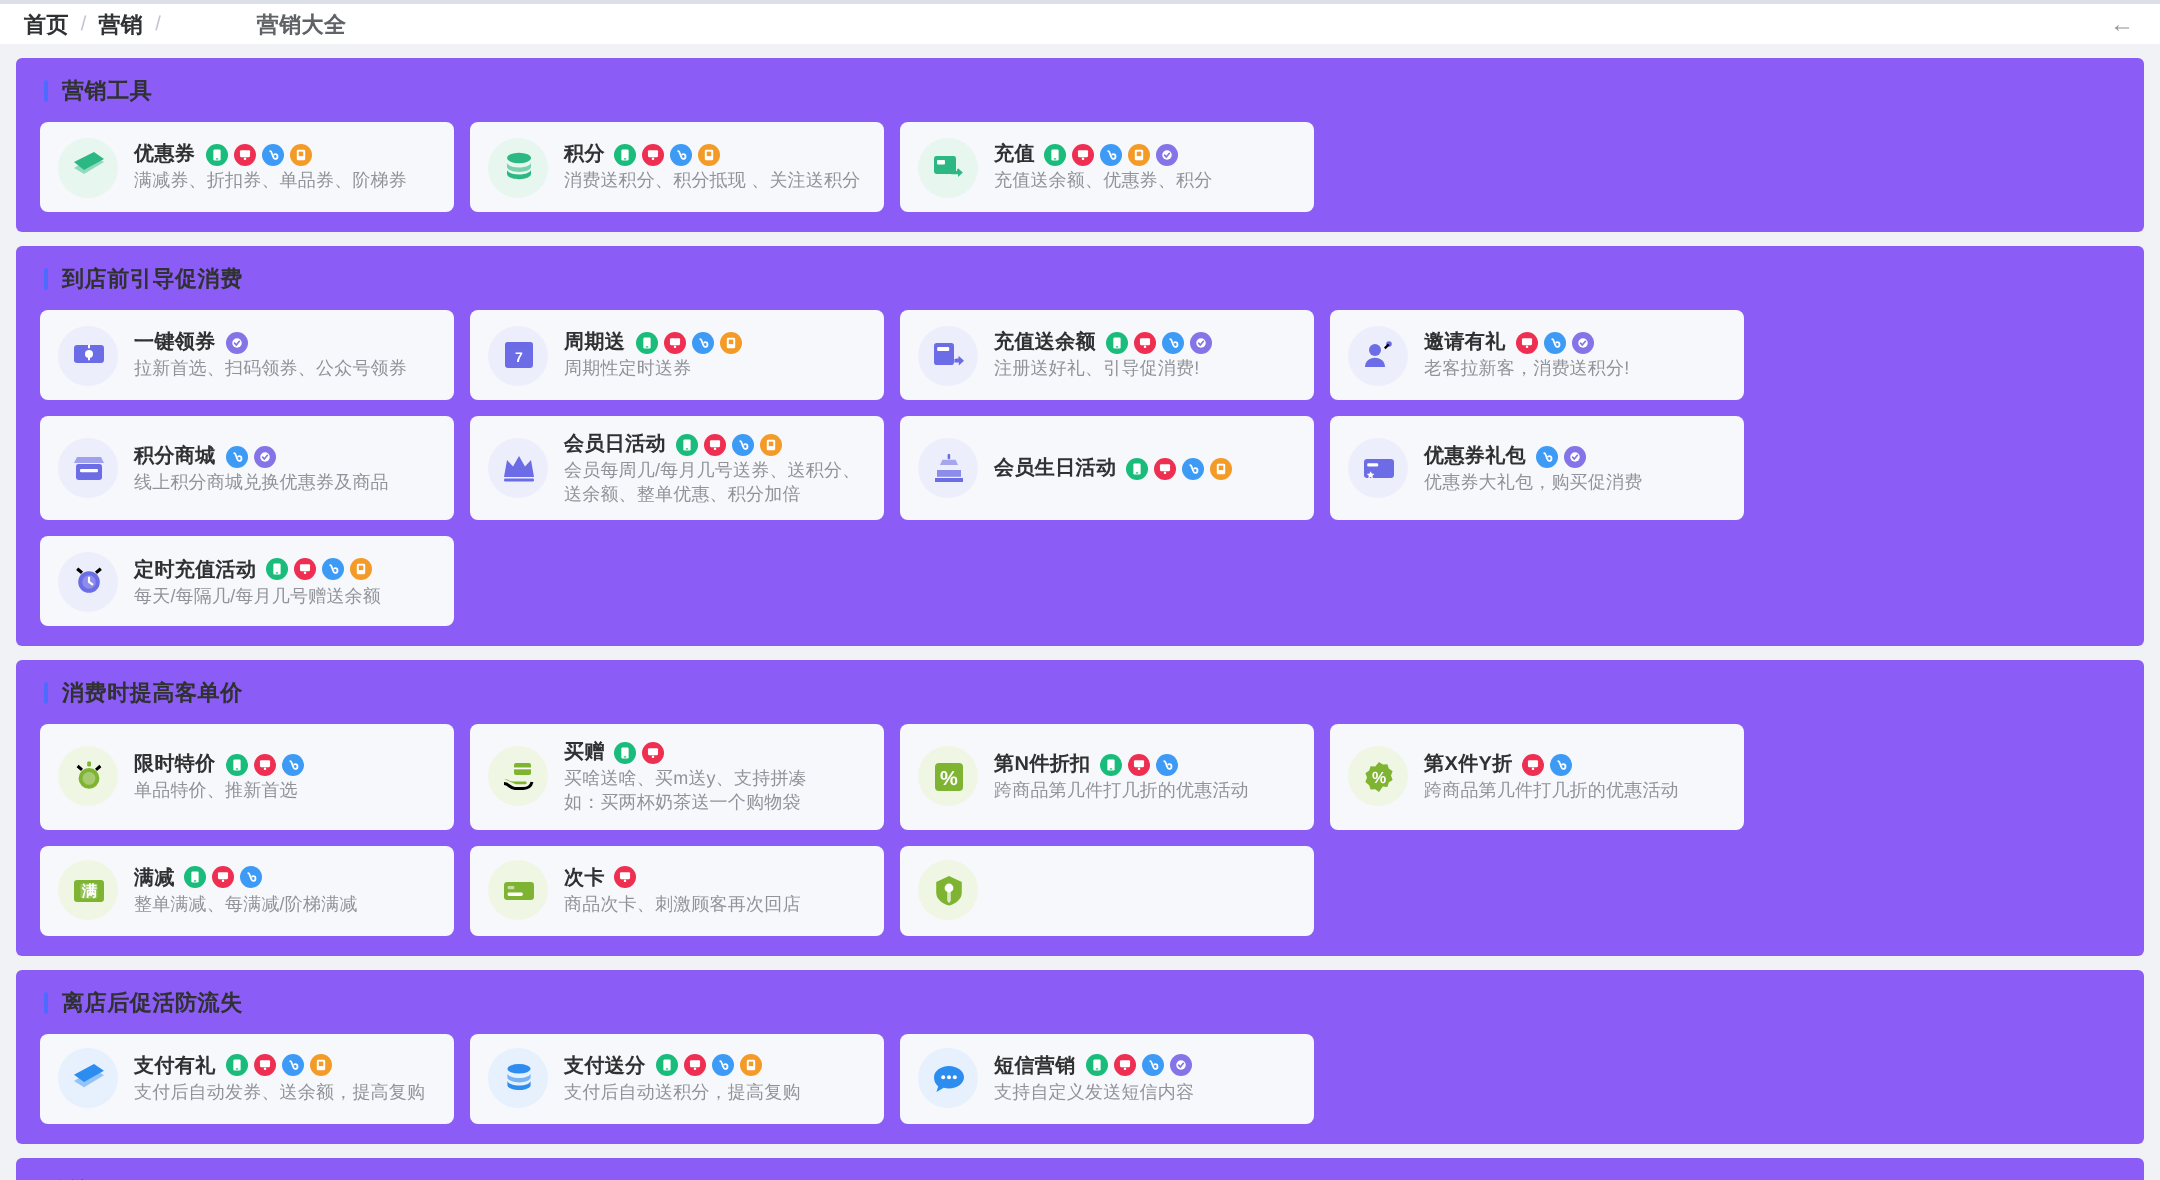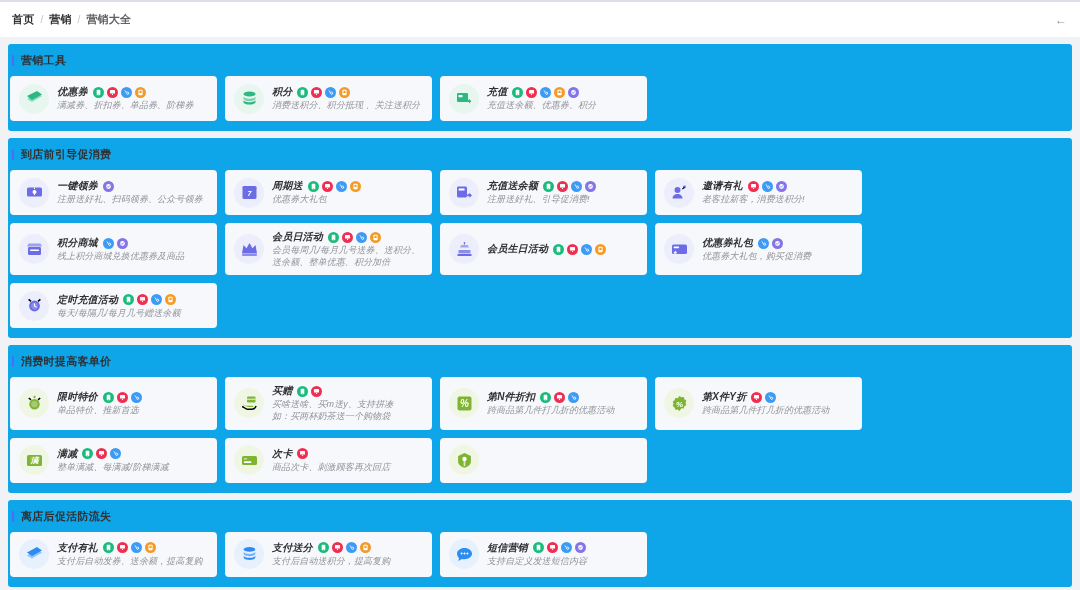--- a/index.html
+++ b/index.html
@@ -5,43 +5,43 @@
   * { box-sizing: border-box; margin: 0; padding: 0; }
   html, body {
     width: 1080px; height: 590px;
     font-family: "Liberation Sans", "DejaVu Sans", sans-serif;
     background: #f1f2f6;
     overflow: hidden;
   }
   
   .topline { height: 2px; background: #dcdfe6; width: 100%; }
   .topbar {
-    height: 35px; background: #ffffff;
+    height: 20px; background: #ffffff;
     display: flex; align-items: center;
     padding: 0 10px 0 12px;
     position: relative;
   }
   .crumb { display: flex; align-items: center; font-size: 11px; }
   .crumb-item { color: #303133; font-weight: bold; letter-spacing: .2px; }
-  .crumb-item.last { color: #606266; font-weight: bold; }
+  .crumb-item.last { color: #606266; font-weight: bold; margin-left: 42px; }
   .crumb-sep { color: #c0c4cc; margin: 0 6px; font-weight: normal; font-size: 10px; }
   .back-arrow {
     position: absolute; right: 12px; top: 50%; transform: translateY(-50%);
     color: #909399; font-size: 12px; line-height: 1; cursor: pointer;
     width: 14px; text-align: center;
   }
 
   
   .page { padding: 7px 8px 0 8px; }
 
   .section {
-    background: #0ea5e9;
+    background: #8b5cf6;
     border-radius: 3px;
     margin-bottom: 7px;
-    padding: 9px 10px 10px 2px;
+    padding: 9px 10px 10px 12px;
   }
   .section-head {
     display: flex; align-items: center;
     margin-bottom: 8px;
     padding-left: 2px;
   }
   .section-bar {
     width: 2px; height: 11px; background: #4d6bfe;
     margin-right: 7px; border-radius: 1px;
   }
@@ -52,21 +52,20 @@
   .cards { display: flex; flex-wrap: wrap; gap: 8px; }
   .card {
     width: 207px;
     min-height: 45px;
     background: #f7f8fb;
     border-radius: 4px;
     display: flex; align-items: center;
     padding: 6px 8px;
     cursor: pointer;
     border: 1px solid transparent;
-    font-style: italic;
   }
   .card-icon {
     width: 30px; height: 30px; border-radius: 50%;
     flex: 0 0 30px;
     display: flex; align-items: center; justify-content: center;
     margin-right: 8px;
   }
   .card-icon svg { display: block; }
   .card-body { flex: 1 1 auto; min-width: 0; }
   .card-titlerow { display: flex; align-items: center; gap: 3px; flex-wrap: wrap; }
@@ -254,21 +253,21 @@
             </svg>
           </span>
           <span class="card-body"><span class="card-titlerow">
               <span class="card-title">一键领券</span>
               <span class="badge purple">
                 <svg width="7" height="7" viewBox="0 0 10 10">
                   <circle cx="5" cy="5" r="3.4" fill="#fff"></circle>
                   <path d="M3.3 5.1l1.2 1.3 2.2-2.6" stroke="#8374e8" stroke-width="1.2" fill="none" stroke-linecap="round"></path>
                 </svg>
               </span>
-            </span><span class="card-desc"><div>注册送好礼、扫码领券、公众号领券</div></span></span>
+            </span><span class="card-desc"><div>拉新首选、扫码领券、公众号领券</div></span></span>
         </div>
         <div class="card">
           <span class="card-icon tint-purple">
             <svg width="17" height="17" viewBox="0 0 17 17" class="ic-purple">
               <rect x="1.5" y="2" width="14" height="13" rx="1.6"></rect>
               <rect x="1.5" y="2" width="14" height="3.4" rx="1.4" opacity=".55"></rect>
               <text x="8.5" y="12" font-size="7" font-family="Liberation Sans" fill="#fff" text-anchor="middle" font-weight="bold">7</text>
             </svg>
           </span>
           <span class="card-body"><span class="card-titlerow">
@@ -289,21 +288,21 @@
                 <svg width="7" height="7" viewBox="0 0 10 10">
                   <path d="M3 2.2c1.6 0 1.6 5.6 3.6 5.6 1 0 1.6-.8 1.6-1.8S7.4 4 6 4.6" stroke="#fff" stroke-width="1.3" fill="none" stroke-linecap="round"></path>
                 </svg>
               </span>
               <span class="badge orange">
                 <svg width="7" height="7" viewBox="0 0 10 10">
                   <rect x="2" y="1.2" width="6" height="7.6" rx="1" fill="#fff"></rect>
                   <rect x="3.4" y="2.6" width="3.2" height="3.2" fill="#f49a27"></rect>
                 </svg>
               </span>
-            </span><span class="card-desc"><div>优惠券大礼包</div></span></span>
+            </span><span class="card-desc"><div>周期性定时送券</div></span></span>
         </div>
         <div class="card">
           <span class="card-icon tint-purple">
             <svg width="17" height="17" viewBox="0 0 17 17" class="ic-purple">
               <rect x="1" y="2.5" width="10" height="11" rx="1.4"></rect>
               <rect x="2.6" y="4.5" width="6" height="2" rx=".5" fill="#fff"></rect>
               <path d="M12.5 11.5h3.2l-2.4-2.4v1.2h-1.6z"></path>
               <path d="M13.4 13.8l2.6-2.4-2.6-2.4v1.5h-2.2v1.8h2.2z"></path>
             </svg>
           </span>

